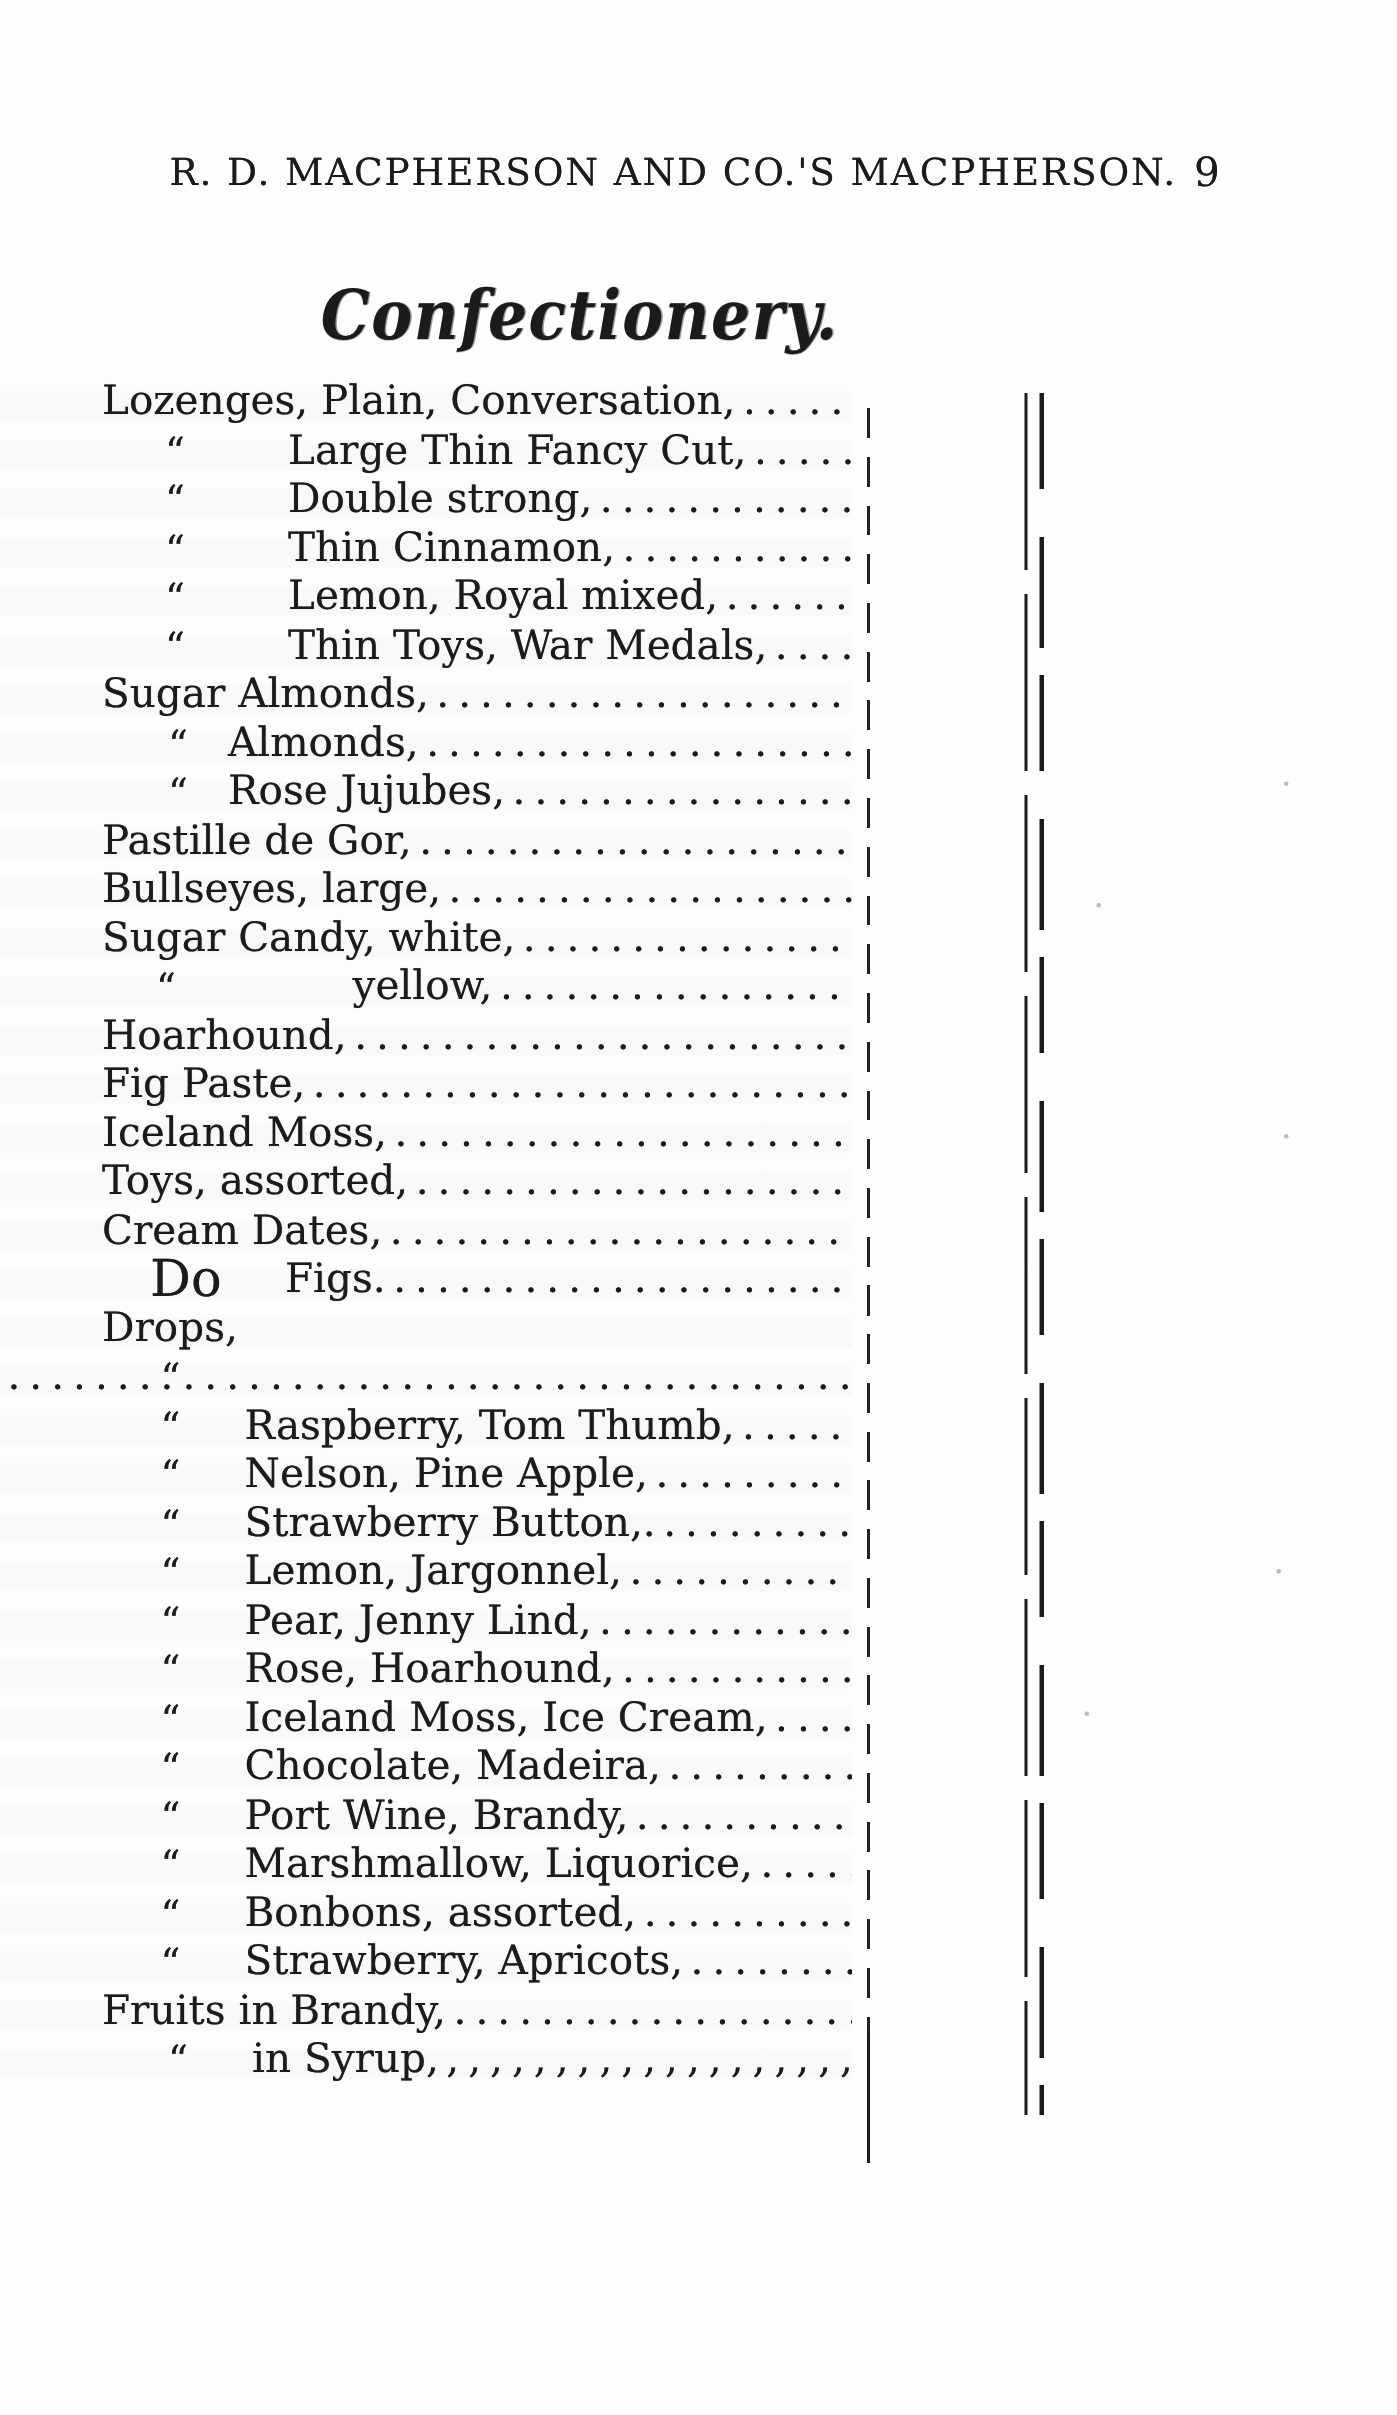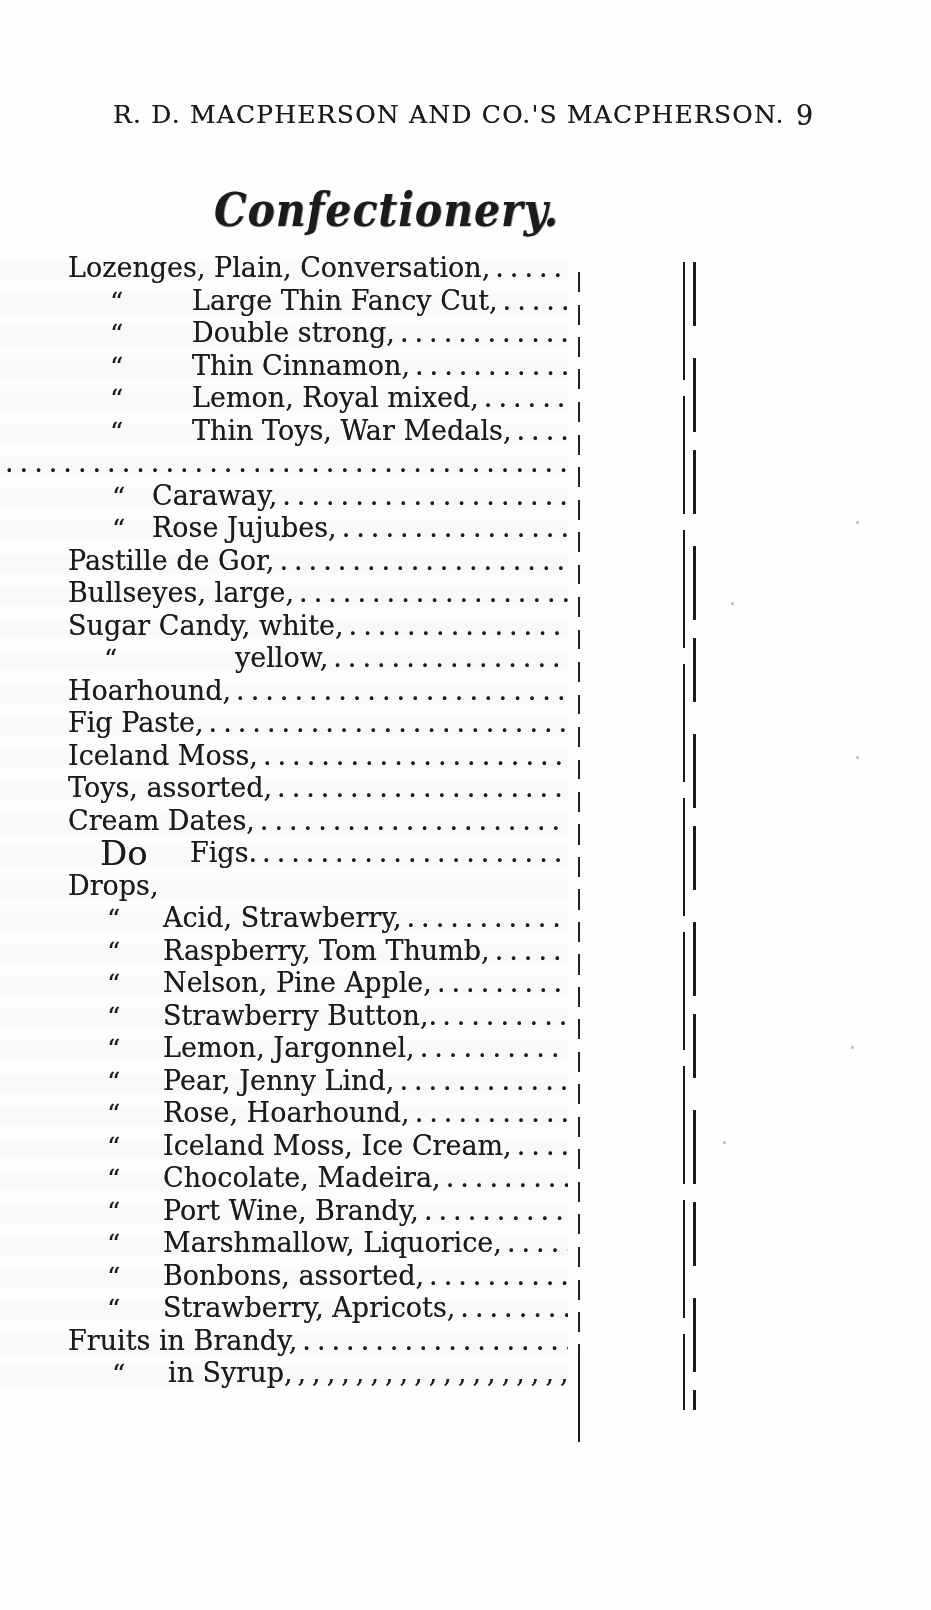--- a/index.html
+++ b/index.html
@@ -134,25 +134,26 @@
       <span class="ditto">“</span>
       <span class="label">Lemon,  Royal mixed,</span>
       <span class="leader">.............................................</span>
     </div>
     <div class="row loz">
       <span class="ditto">“</span>
       <span class="label">Thin  Toys, War Medals,</span>
       <span class="leader">.............................................</span>
     </div>
     <div class="row top">
+      <span class="label">Sugar Almonds,</span>
       <span class="leader">.............................................</span>
     </div>
     <div class="row sug">
       <span class="ditto">“</span>
-      <span class="label">Caraway,</span>
+      <span class="label">Almonds,</span>
       <span class="leader">.............................................</span>
     </div>
     <div class="row sug">
       <span class="ditto">“</span>
       <span class="label">Rose Jujubes,</span>
       <span class="leader">.............................................</span>
     </div>
     <div class="row top">
       <span class="label">Pastille de Gor,</span>
       <span class="leader">.............................................</span>
@@ -193,21 +194,20 @@
     <div class="row dofig">
       <span class="ditto">Do</span>
       <span class="label">Figs.</span>
       <span class="leader">.............................................</span>
     </div>
     <div class="row top">
       <span class="label">Drops,</span>
     </div>
     <div class="row drop">
       <span class="ditto">“</span>
-      <span class="label">Acid, Strawberry,</span>
       <span class="leader">.............................................</span>
     </div>
     <div class="row drop">
       <span class="ditto">“</span>
       <span class="label">Raspberry,  Tom Thumb,</span>
       <span class="leader">.............................................</span>
     </div>
     <div class="row drop">
       <span class="ditto">“</span>
       <span class="label">Nelson, Pine Apple,</span>

